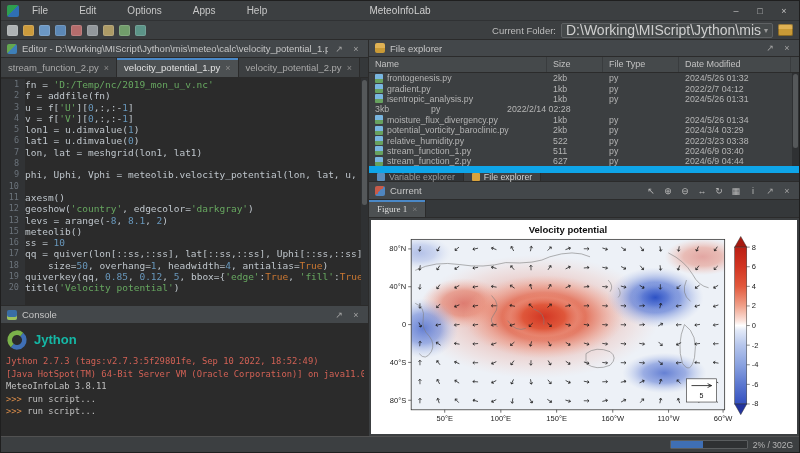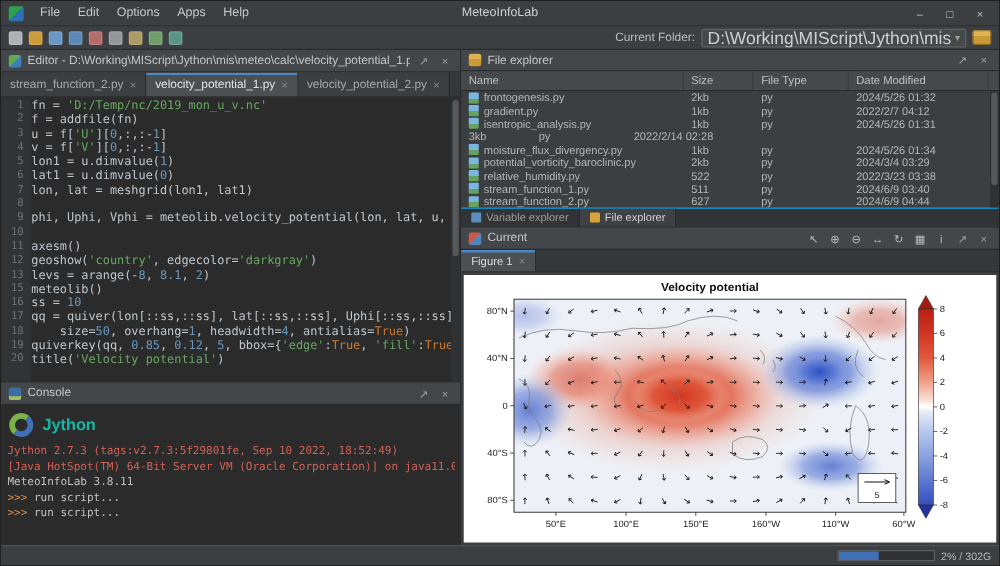--- a/index.html
+++ b/index.html
@@ -3,21 +3,21 @@
 <meta charset="utf-8">
 <style>
   *{margin:0;padding:0;box-sizing:border-box;}
   html,body{width:800px;height:453px;overflow:hidden;}
   body{font-family:"Liberation Sans",sans-serif;background:#2b2b2b;color:#bbb;}
   .app{width:800px;height:453px;display:flex;flex-direction:column;background:#3c3f41;border:1px solid #1f1f1f;}
 
   
   .titlebar{height:20px;flex:0 0 auto;display:flex;align-items:center;position:relative;background:#3c3f41;border-bottom:1px solid #303234;padding:0 4px;}
   .app-logo{width:12px;height:12px;border-radius:2px;margin:0 6px 0 2px;background:linear-gradient(135deg,#2e9e4f 0 50%,#2f6fb3 50% 100%);flex:0 0 auto;}
-  .menubar{display:flex;gap:0;z-index:1;}
+  .menubar{display:flex;gap:17px;z-index:1;}
   .menu-item{font-size:10px;color:#c7c7c7;padding:2px 7px;border-radius:2px;}
   .win-title{position:absolute;left:0;right:0;text-align:center;font-size:10px;color:#cfcfcf;}
   .winctrls{margin-left:auto;display:flex;gap:2px;z-index:1;}
   .winctrl{width:22px;height:15px;display:flex;align-items:center;justify-content:center;font-size:9px;color:#c0c0c0;}
 
   
   .toolbar{height:19px;flex:0 0 auto;display:flex;align-items:center;background:#3c3f41;border-bottom:1px solid #2b2b2b;padding:0 6px;}
   .tool-icons{display:flex;gap:5px;align-items:center;}
   .tool-icon{width:11px;height:11px;border-radius:2px;opacity:.92;box-shadow:inset 0 0 0 1px rgba(255,255,255,.15);}
   .folder-group{margin-left:auto;display:flex;align-items:center;gap:5px;}
@@ -73,33 +73,33 @@
   .th{font-size:9px;color:#c2c2c2;padding:2px 6px;border-right:1px solid #393c3e;white-space:nowrap;overflow:hidden;}
   .th.c0{flex:0 0 178px;}.th.c1{flex:0 0 56px;}.th.c2{flex:0 0 76px;}.th.c3{flex:1;}
   .table-body{flex:1;min-height:0;position:relative;overflow:hidden;padding-right:20px;}
   .tr{display:flex;align-items:center;height:10.4px;}
   .td{font-size:8.8px;color:#b5b5b5;padding:0 6px;white-space:nowrap;overflow:hidden;}
   .td.name{flex:0 0 178px;display:flex;align-items:center;gap:4px;}
   .td.c1{flex:0 0 56px;}.td.c2{flex:0 0 76px;}.td.c3{flex:1;}
   .file-icon{width:8px;height:9px;flex:0 0 8px;border-radius:1px;background:linear-gradient(180deg,#79b6e0 0 55%,#67a15f 55% 100%);}
   .tb-scroll{position:absolute;right:0;top:0;bottom:0;width:7px;background:#2f3133;}
   .tb-scroll .thumb{position:absolute;top:1px;left:1px;right:1px;height:80%;background:#55585a;border-radius:3px;}
-  .ex-tabs{height:15px;flex:0 0 auto;background:#313437;display:flex;border-top:1px solid #0ea5e9;}
+  .ex-tabs{height:15px;flex:0 0 auto;background:#313437;display:flex;border-top:7px solid #0ea5e9;}
   .ex-tab{display:flex;align-items:center;gap:4px;padding:0 8px;font-size:8.8px;color:#9b9b9b;border-right:1px solid #2b2b2b;}
   .ex-tab.active{background:#3f4244;color:#d2d2d2;}
   .ex-ico{width:8px;height:8px;border-radius:1px;}
   .ex-ico.var{background:#5b8dbd;}
   .ex-ico.file{background:#d9a33c;}
 
   
   .figures-panel{flex:1;min-height:0;display:flex;flex-direction:column;}
   .fig-tools{margin-left:auto;display:flex;gap:5px;align-items:center;}
   .fig-tool{font-size:9px;color:#b9b9b9;width:12px;text-align:center;}
   .fig-tabbar{height:18px;flex:0 0 auto;background:#35383a;display:flex;border-bottom:1px solid #2b2b2b;}
-  .fig-tab{display:flex;align-items:center;gap:5px;padding:0 8px;font-size:9px;color:#ddd;background:#4c5052;border-right:1px solid #2b2b2b;box-shadow:inset 0 2px 0 #4a88c7;}
+  .fig-tab{display:flex;align-items:center;gap:5px;padding:0 8px;font-size:9px;color:#ddd;background:#4c5052;border-right:1px solid #2b2b2b;box-shadow:inset 0 2px 0 #4a88c7;font-family:Liberation Serif, serif;}
   .plot-area{flex:1;min-height:0;background:#3c3f41;padding:2px;}
   .plot-canvas{display:block;width:100%;height:100%;background:#fff;}
   .plot-title{font-family:"Liberation Sans",sans-serif;font-size:9.5px;font-weight:bold;fill:#101010;}
   .tick-label{font-family:"Liberation Sans",sans-serif;font-size:7.5px;fill:#222;}
   .qk-label{font-family:"Liberation Sans",sans-serif;font-size:7px;fill:#111;}
 
   
   .statusbar{height:16px;flex:0 0 auto;background:#3c3f41;border-top:1px solid #515151;display:flex;align-items:center;padding:0 6px;}
   .progress-wrap{margin-left:auto;display:flex;align-items:center;gap:5px;}
   .progress{width:78px;height:9px;background:#2f3133;border:1px solid #5a5d5f;border-radius:1px;position:relative;overflow:hidden;}

